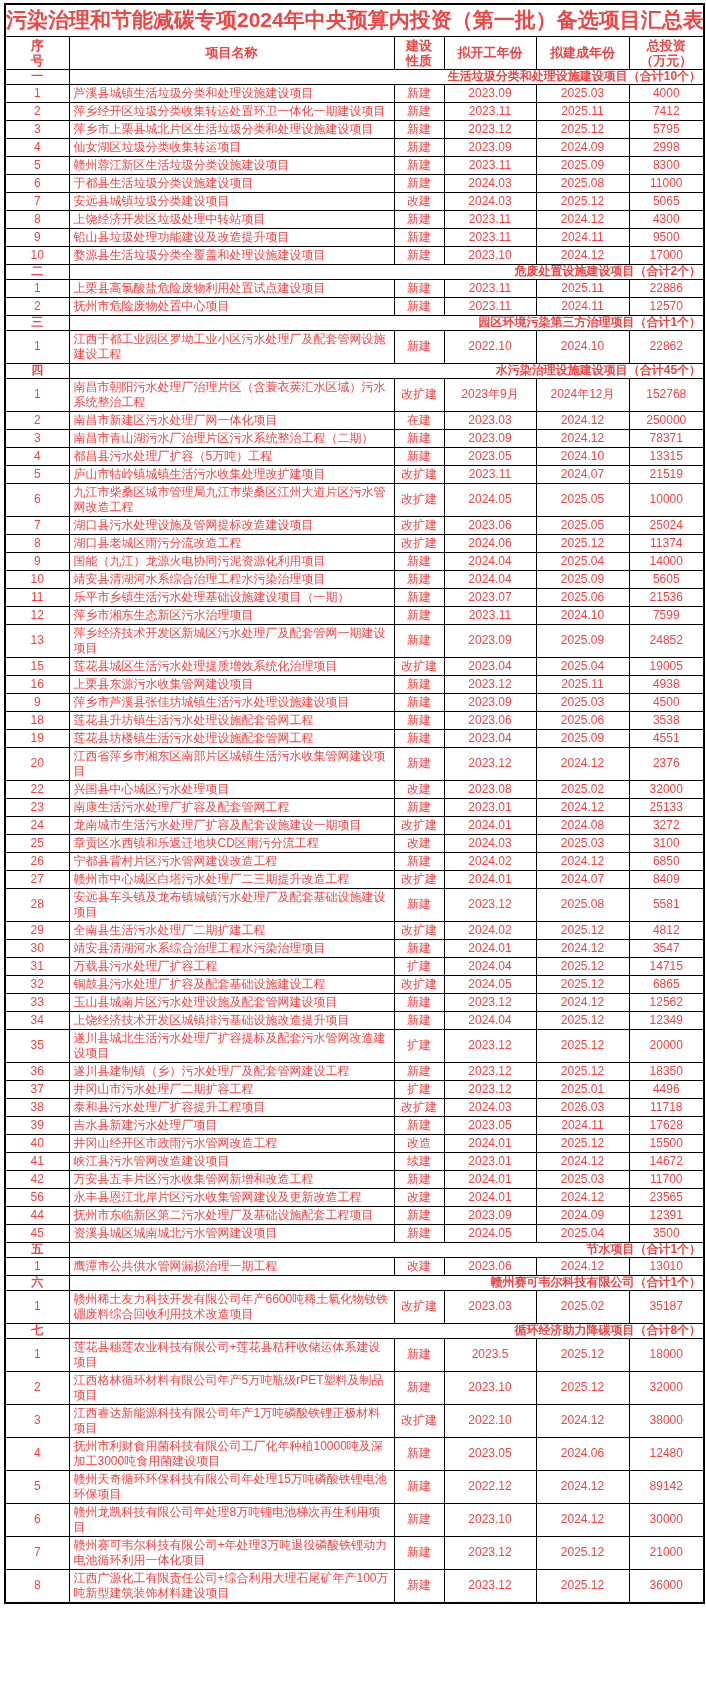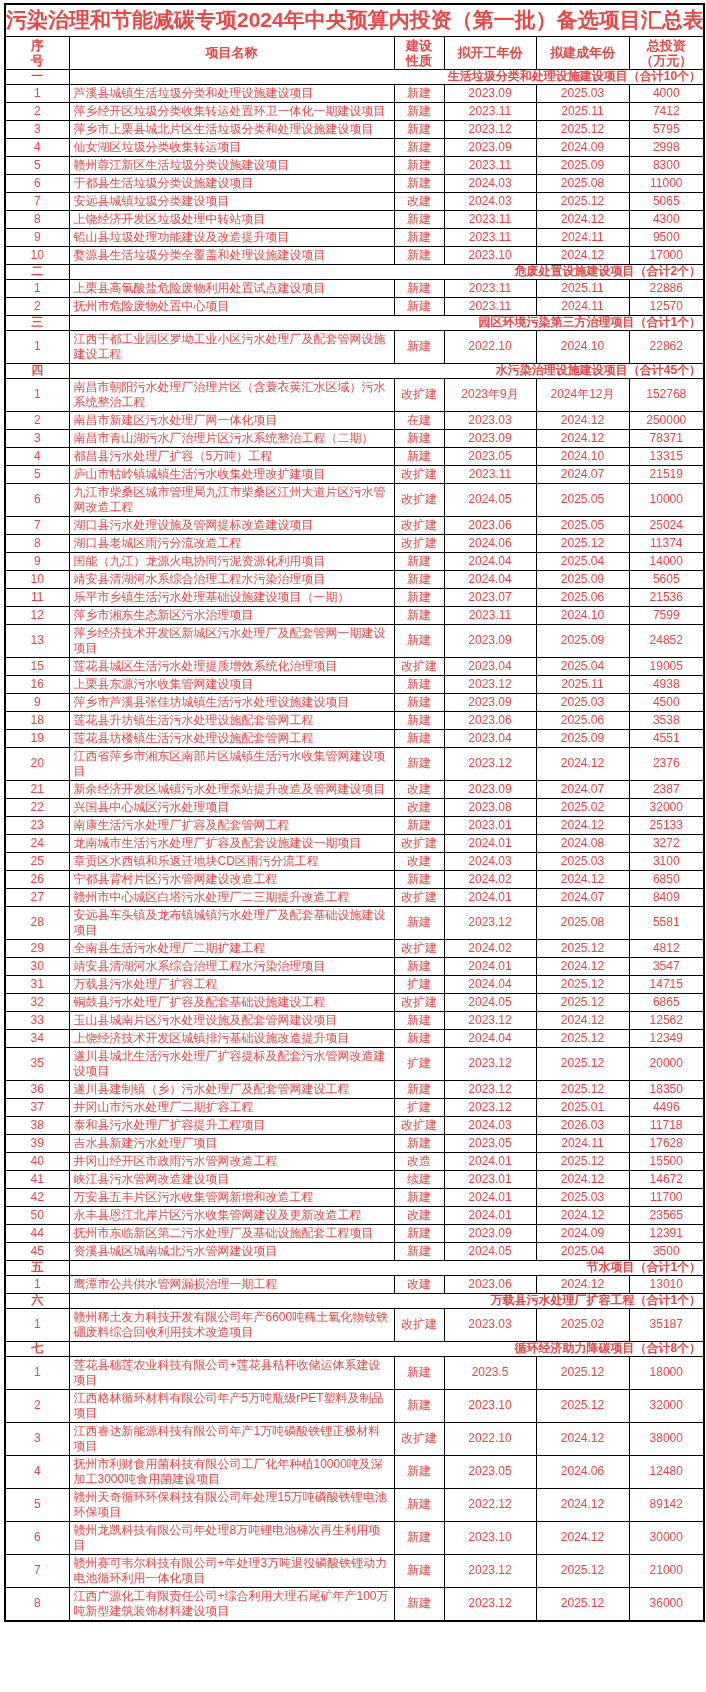--- a/index.html
+++ b/index.html
@@ -393,28 +393,20 @@
         </tr>
         <tr class="data">
           <td class="c0">20</td>
           <td class="c1">江西省萍乡市湘东区南部片区城镇生活污水收集管网建设项目</td>
           <td class="c2">新建</td>
           <td class="c3">2023.12</td>
           <td class="c4">2024.12</td>
           <td class="c5">2376</td>
         </tr>
         <tr class="data">
-          <td class="c0">21</td>
-          <td class="c1">新余经济开发区城镇污水处理泵站提升改造及管网建设项目</td>
-          <td class="c2">改建</td>
-          <td class="c3">2023.09</td>
-          <td class="c4">2024.07</td>
-          <td class="c5">2387</td>
-        </tr>
-        <tr class="data">
           <td class="c0">22</td>
           <td class="c1">兴国县中心城区污水处理项目</td>
           <td class="c2">改建</td>
           <td class="c3">2023.08</td>
           <td class="c4">2025.02</td>
           <td class="c5">32000</td>
         </tr>
         <tr class="data">
           <td class="c0">23</td>
           <td class="c1">南康生活污水处理厂扩容及配套管网工程</td>
@@ -569,21 +561,21 @@
         </tr>
         <tr class="data">
           <td class="c0">42</td>
           <td class="c1">万安县五丰片区污水收集管网新增和改造工程</td>
           <td class="c2">新建</td>
           <td class="c3">2024.01</td>
           <td class="c4">2025.03</td>
           <td class="c5">11700</td>
         </tr>
         <tr class="data">
-          <td class="c0">50</td>
+          <td class="c0">56</td>
           <td class="c1">永丰县恩江北岸片区污水收集管网建设及更新改造工程</td>
           <td class="c2">改建</td>
           <td class="c3">2024.01</td>
           <td class="c4">2024.12</td>
           <td class="c5">23565</td>
         </tr>
         <tr class="data">
           <td class="c0">44</td>
           <td class="c1">抚州市东临新区第二污水处理厂及基础设施配套工程项目</td>
           <td class="c2">新建</td>
@@ -606,21 +598,21 @@
         <tr class="data">
           <td class="c0">1</td>
           <td class="c1">鹰潭市公共供水管网漏损治理一期工程</td>
           <td class="c2">改建</td>
           <td class="c3">2023.06</td>
           <td class="c4">2024.12</td>
           <td class="c5">13010</td>
         </tr>
         <tr class="sec">
           <td class="sec-no">六</td>
-          <td colspan="5" class="sec-title">万载县污水处理厂扩容工程（合计1个）</td>
+          <td colspan="5" class="sec-title">赣州赛可韦尔科技有限公司（合计1个）</td>
         </tr>
         <tr class="data">
           <td class="c0">1</td>
           <td class="c1">赣州稀土友力科技开发有限公司年产6600吨稀土氧化物钕铁硼废料综合回收利用技术改造项目</td>
           <td class="c2">改扩建</td>
           <td class="c3">2023.03</td>
           <td class="c4">2025.02</td>
           <td class="c5">35187</td>
         </tr>
         <tr class="sec">

